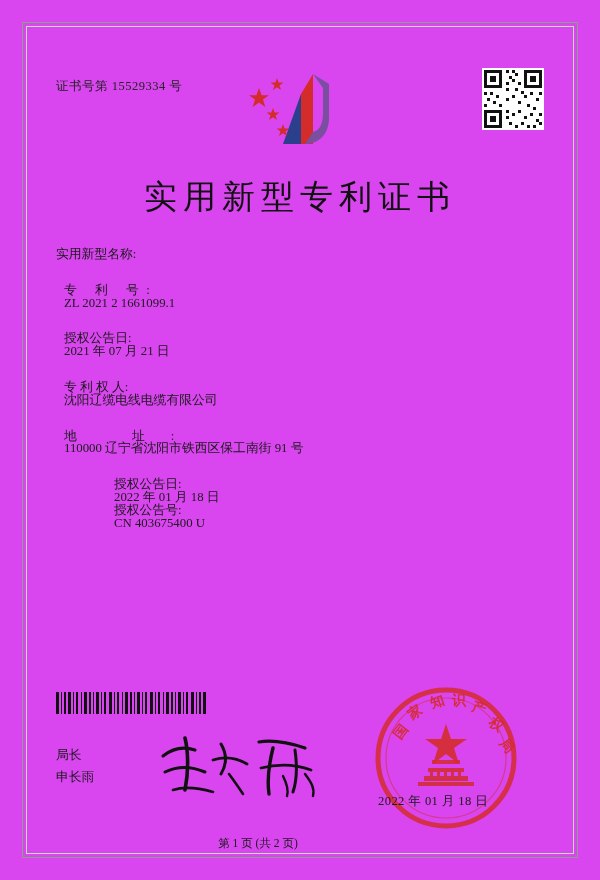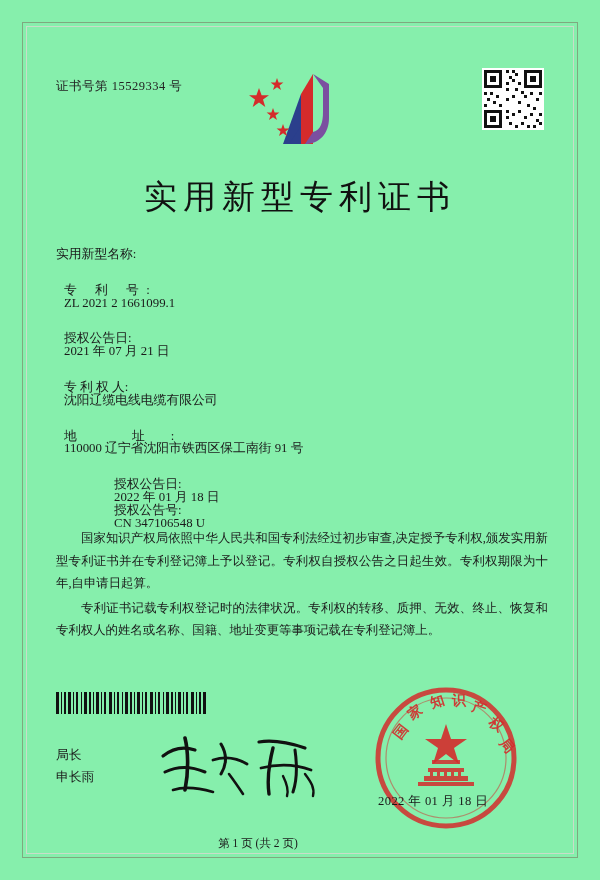--- a/index.html
+++ b/index.html
@@ -13,21 +13,21 @@
     font-family: "Liberation Serif", "DejaVu Serif", serif;
     color: #1a1a1a;
     position: relative;
     overflow: hidden;
   }
   .page {
     position: absolute;
     left: 0; top: 0;
     width: 600px;
     height: 880px;
-    background: #86efac;
+    background: #d946ef;
   }
   .border-frame {
     position: absolute;
     left: 22px;
     top: 22px;
     width: 556px;
     height: 836px;
     border: 1px solid #7fa87f;
     box-sizing: border-box;
   }
@@ -284,28 +284,24 @@
       <span class="fvalue">沈阳辽缆电线电缆有限公司</span>
     </div>
     <div class="frow">
       <span class="flabel sp4">地 址:</span>
       <span class="fvalue">110000 辽宁省沈阳市铁西区保工南街 91 号</span>
     </div>
     <div class="frow double">
       <span class="flabel sp1">授权公告日:</span>
       <span class="fvalue">2022 年 01 月 18 日</span>
       <span class="flabel sp1 second-label">授权公告号:</span>
-      <span class="fvalue">CN 347106548 U</span>
-    </div>
-  </div>
-
-  <div class="paras">
-    <p>国家知识产权局依照中华人民共和国专利法经过初步审查,决定授予专利权,颁发实用新型专利证书并在专利登记簿上予以登记。专利权自授权公告之日起生效。专利权期限为十年,自申请日起算。</p>
-    <p>专利证书记载专利权登记时的法律状况。专利权的转移、质押、无效、终止、恢复和专利权人的姓名或名称、国籍、地址变更等事项记载在专利登记簿上。</p>
-  </div>
+      <span class="fvalue">CN 403675400 U</span>
+    </div>
+  </div>
+
 
   <div class="barcode">
     <svg width="150" height="22" viewBox="0 0 150 22" shape-rendering="crispEdges">
       <g fill="#111111">
         <rect x="0" y="0" width="3" height="22"></rect>
           <rect x="5" y="0" width="1" height="22"></rect>
         <rect x="8" y="0" width="2" height="22"></rect>
           <rect x="12" y="0" width="3" height="22"></rect>
         <rect x="17" y="0" width="1" height="22"></rect>
           <rect x="20" y="0" width="2" height="22"></rect>

